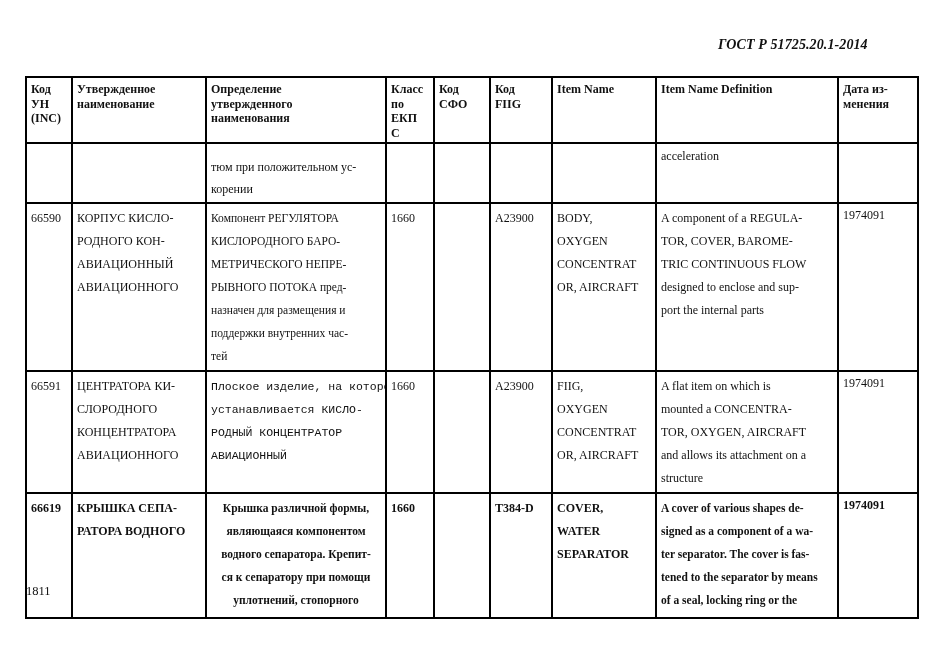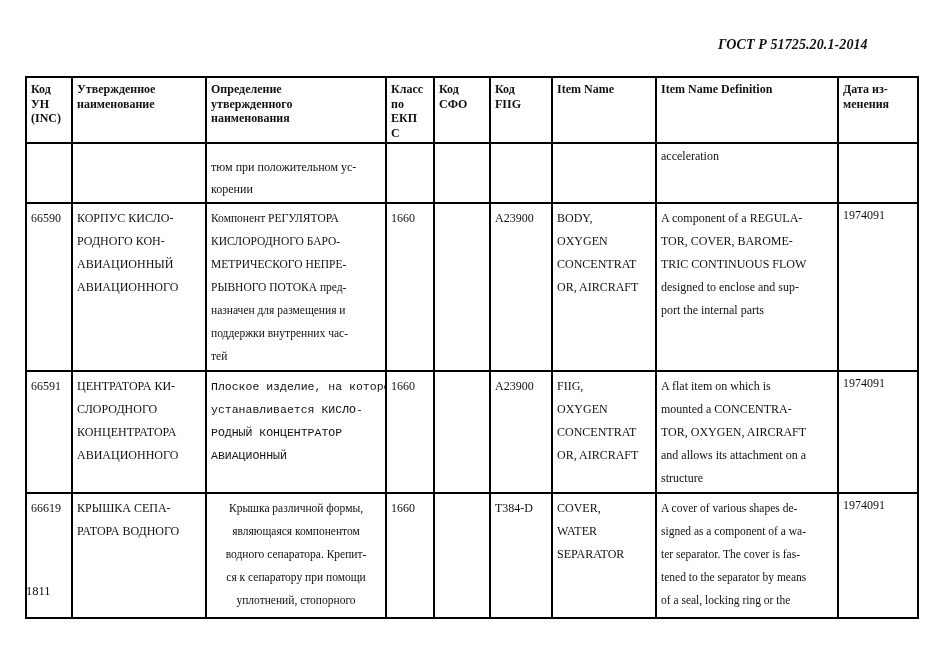--- a/index.html
+++ b/index.html
@@ -11,21 +11,21 @@
   table.grid td, table.grid th {
     border:2px solid #000; vertical-align:top; padding:3px 4px 2px 4px;
     font-size:12px; line-height:23px; text-align:left; overflow:hidden;
   }
   table.grid th { font-weight:bold; line-height:14.5px; padding-top:4px; padding-bottom:2px; height:58px;margin-top:19px; }
   .cell-line { display:block; white-space:nowrap; }
   .date-cell { line-height:14px !important; padding-top:4px !important; }
   tr.row-cont td { height:38px; }
   tr.row-a td { height:160px; }
   tr.row-b td { height:114px; }
-  tr.row-c td { height:117px; }
+  tr.row-c td { height:117px;font-weight:bold; }
 </style>
 </head>
 <body>
 
 <div class="doc-code">ГОСТ Р 51725.20.1-2014</div>
 
 <table class="grid">
   <colgroup>
     <col style="width:46px">
       <col style="width:134px">

